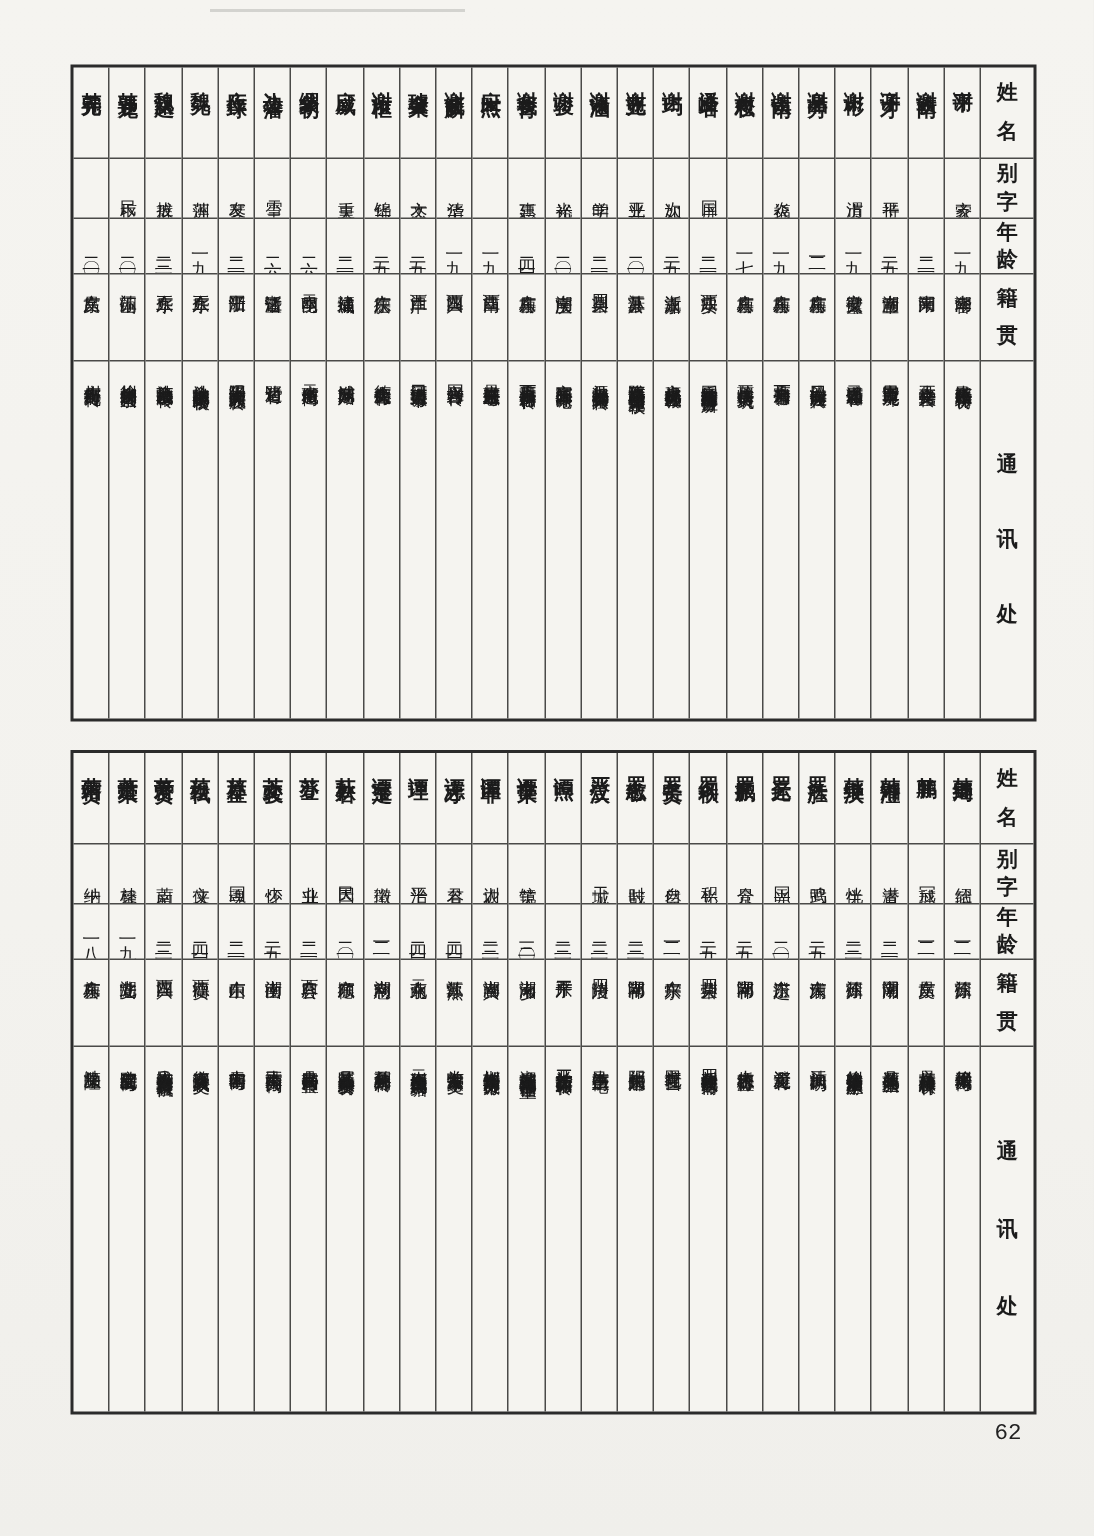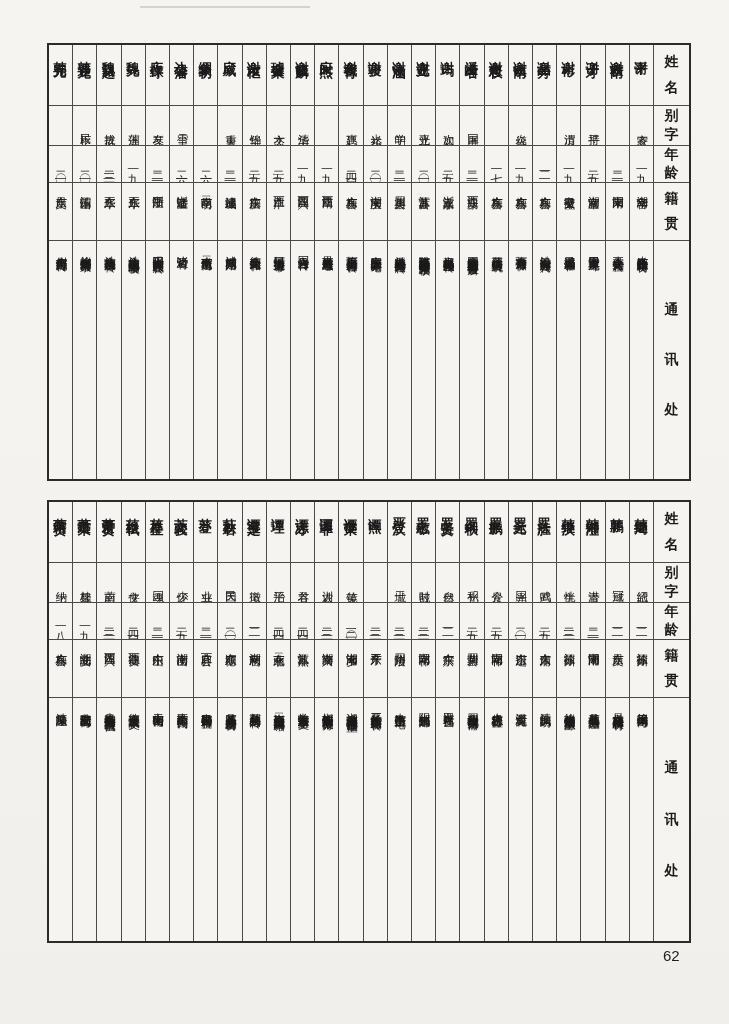--- a/index.html
+++ b/index.html
@@ -71,21 +71,21 @@
     display: flex; flex-direction: column;
     justify-content: space-evenly; align-items: center;
     height: 100%; width: 100%;
     font-weight: bold; font-size: 14px;
   }
   .header-col .c-address .char-spread { padding: 28px 0; box-sizing: border-box; }
 
   .page-number {
     position: absolute;
     left: 663px; top: 947px;
-    font-family: Liberation Sans, sans-serif;
+    font-family: Liberation Mono, monospace;
     font-size: 15px;
     color: #222;
   }
   
   .scan-artifact {
     position: absolute; left: 140px; top: 6px;
     width: 170px; height: 2px;
     background: rgba(60,60,60,0.18);
   }
 </style>

